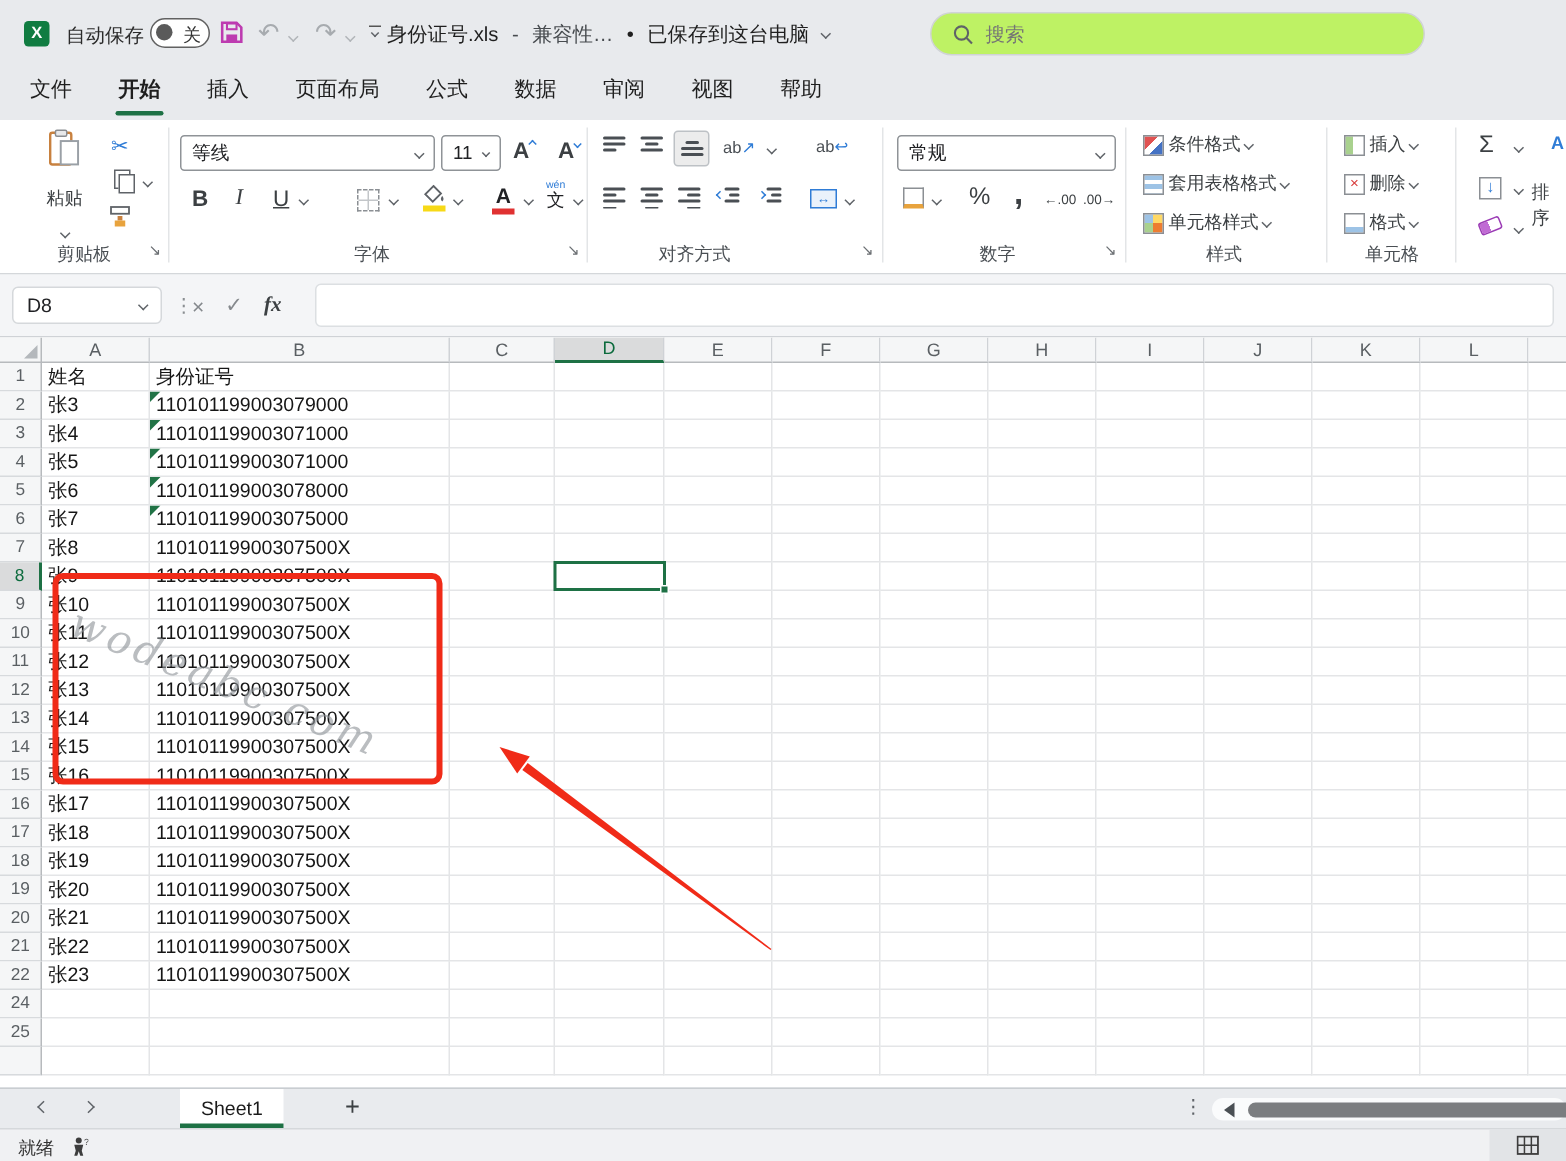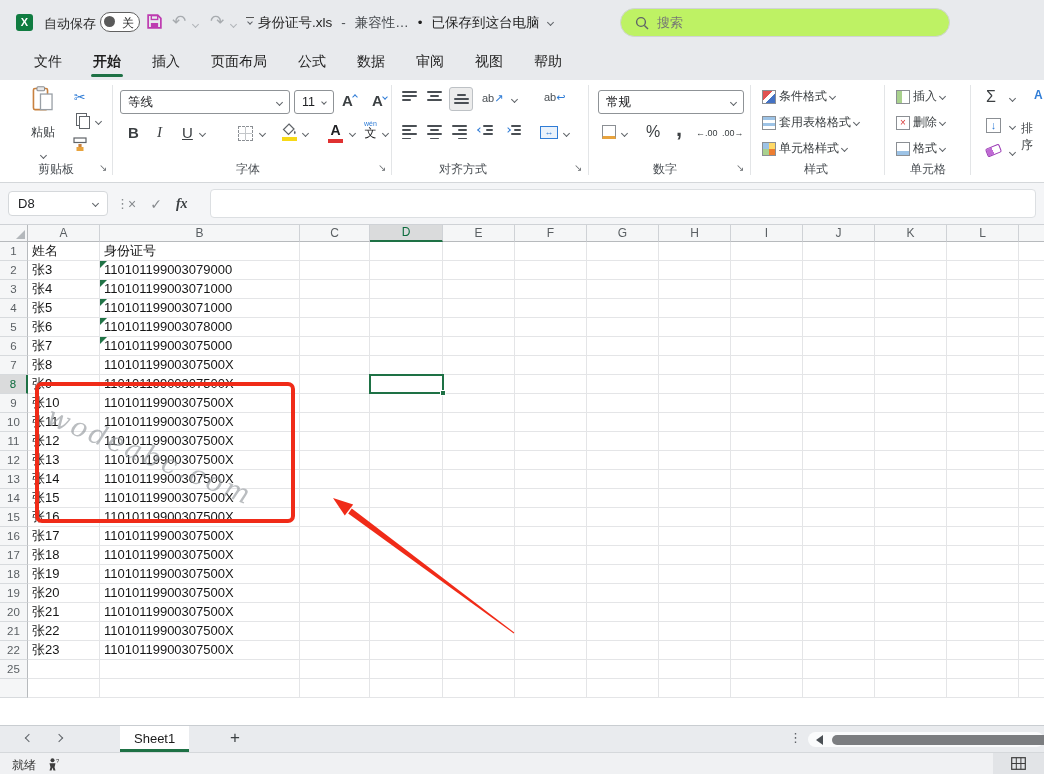--- a/index.html
+++ b/index.html
@@ -33,21 +33,21 @@
   .title-block { position:absolute; left:258px; top:0; height:45px; display:flex; align-items:center; gap:9px;
                  font-size:13.5px; color:#1f1f1f; }
   .title-block .dim { color:#474b4f; }
   .searchbox { position:absolute; left:620px; top:8px; width:330px; height:29px; background:#bef264;
                border:1px solid #d0d3d6; border-radius:15px; display:flex; align-items:center; padding-left:14px; gap:8px; }
   .searchbox input { border:none; outline:none; background:transparent; font-size:13px; color:#3c4043; width:250px;
                      font-family:"Liberation Sans","DejaVu Sans",sans-serif; }
 
   
   .menubar { position:absolute; top:45px; left:0; width:100%; height:35px; display:flex; align-items:center;
-             padding-left:32px; gap:27px; }
+             padding-left:18px; gap:27px;font-family:Liberation Mono, monospace; }
   .mtab { position:relative; font-size:14px; color:#1f1f1f; height:35px; line-height:33px; padding:0 2px; cursor:default; }
   .mtab.active { font-weight:bold; }
   .mtab.active::after { content:""; position:absolute; left:0; right:0; bottom:3px; height:3px;
                         background:#1e7145; border-radius:2px; }
 
   
   .ribbon { position:absolute; top:80px; left:0; width:100%; height:103px; background:#fff;
             border-bottom:1px solid #d4d7da; }
   .ribbon .vdiv { position:absolute; top:5px; height:90px; width:1px; background:#e3e5e7; }
   .glabel { position:absolute; top:81px; font-size:12px; color:#4a4f54; transform:translateX(-50%); white-space:nowrap; }
@@ -807,20 +807,36 @@
           <div class="cell wE"></div>
           <div class="cell wE"></div>
           <div class="cell wE"></div>
           <div class="cell wE"></div>
           <div class="cell wE"></div>
           <div class="cell wE"></div>
           <div class="cell wS"></div>
         </div>
 
 
+        <div class="row">
+          <div class="rn">24</div>
+          <div class="cell wA"></div>
+          <div class="cell wB"></div>
+          <div class="cell wC"></div>
+          <div class="cell wD"></div>
+          <div class="cell wE"></div>
+          <div class="cell wE"></div>
+          <div class="cell wE"></div>
+          <div class="cell wE"></div>
+          <div class="cell wE"></div>
+          <div class="cell wE"></div>
+          <div class="cell wE"></div>
+          <div class="cell wE"></div>
+          <div class="cell wS"></div>
+        </div>
 
         <div class="row">
           <div class="rn">25</div>
           <div class="cell wA"></div>
           <div class="cell wB"></div>
           <div class="cell wC"></div>
           <div class="cell wD"></div>
           <div class="cell wE"></div>
           <div class="cell wE"></div>
           <div class="cell wE"></div>

